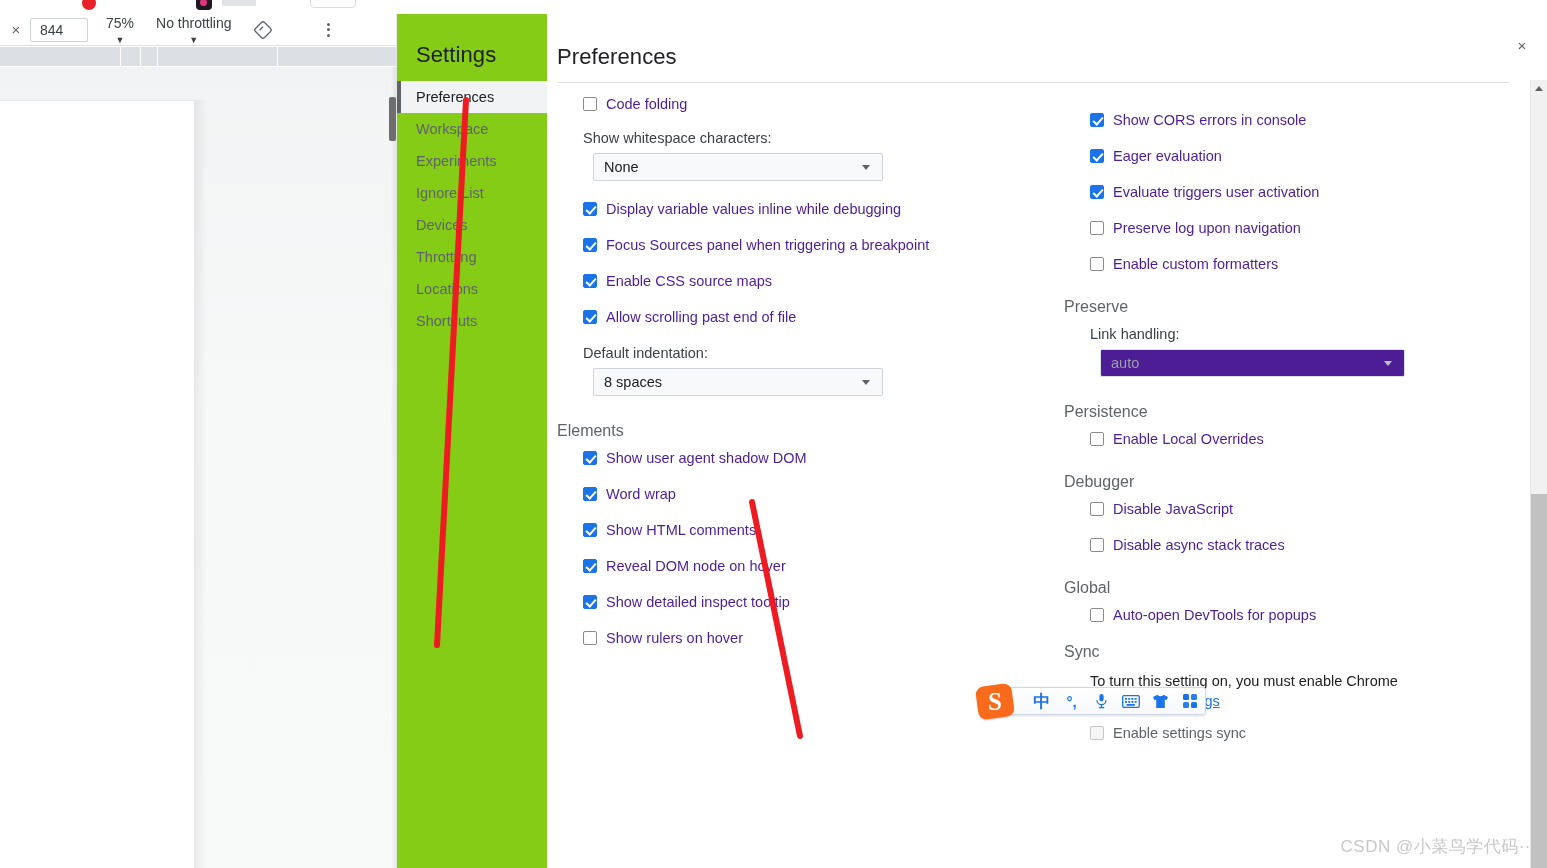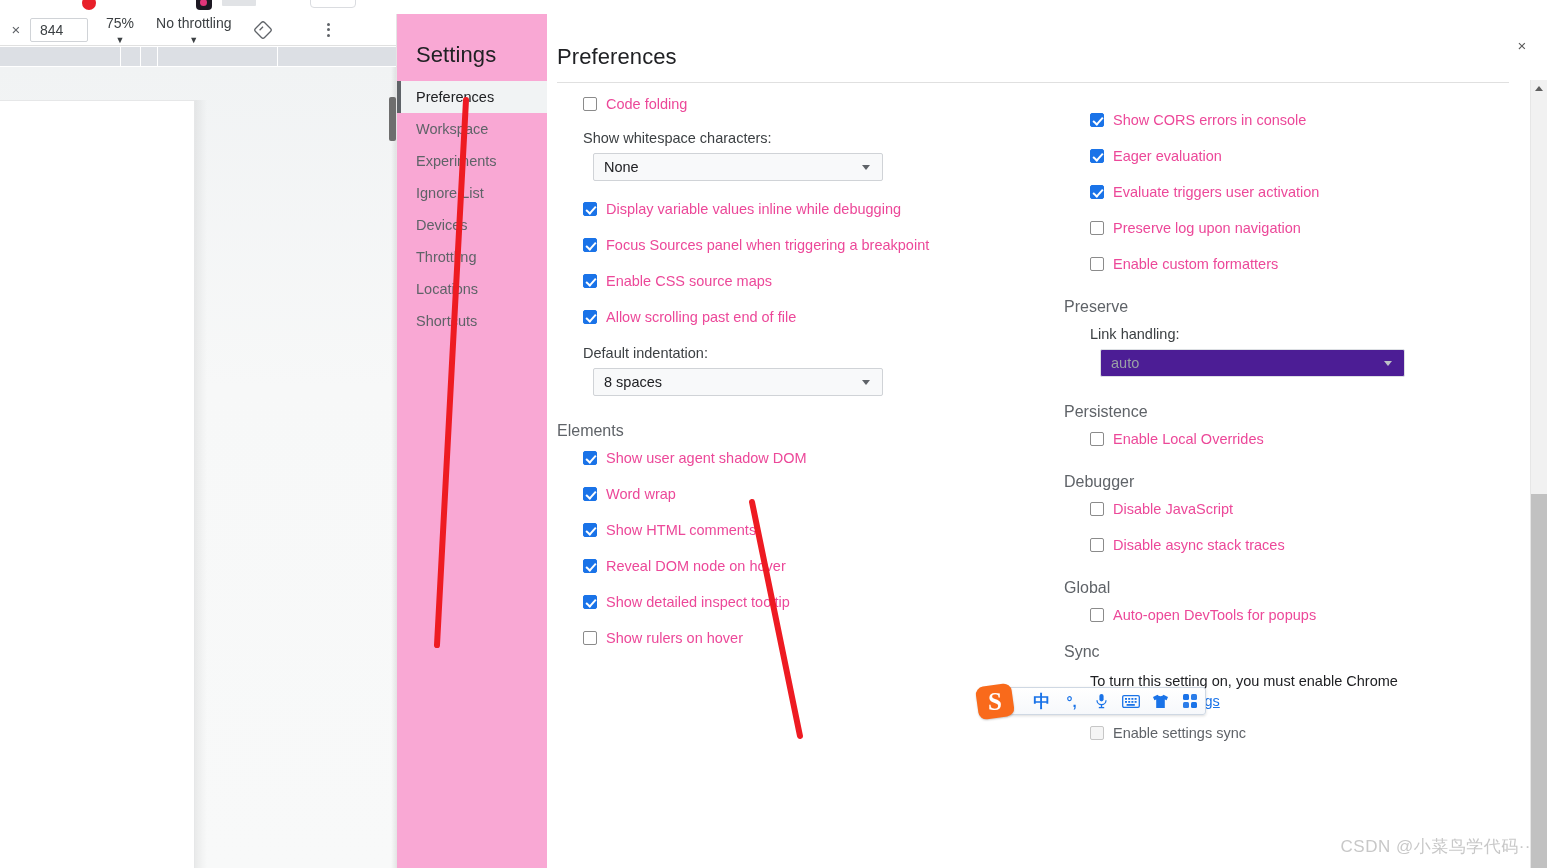--- a/index.html
+++ b/index.html
@@ -118,21 +118,21 @@
   }
   .settings-close {
     position:absolute; right:14px; top:20px; width:22px; height:22px;
     display:flex; align-items:center; justify-content:center;
     color:#5a5a5a; font-size:15px; cursor:pointer; line-height:1;
   }
 
   
   .s-sidebar {
     position:absolute; left:0; top:0; width:150px; height:854px;
-    background:#f9a8d4; padding-top:28px;
+    background:#84cc16; padding-top:28px;
   }
   .s-title {
     font-size:22px; color:#202124; font-weight:400;
     padding-left:19px; margin-bottom:13px; letter-spacing:.1px;
   }
   .s-item {
     position:relative;
     height:32px; display:flex; align-items:center;
     padding-left:19px; font-size:14.5px; color:#5f6368;
     cursor:pointer; white-space:nowrap;
@@ -179,21 +179,21 @@
     position:relative;
   }
   .cb.checked { background:#1a73e8; border-color:#1a73e8; }
   .cb.checked::after {
     content:""; position:absolute; left:4px; top:0.5px;
     width:4px; height:8px; border:solid #fff; border-width:0 2px 2px 0;
     transform: rotate(42deg);
   }
   .cb.disabled { border-color:#c6c6c6; background:#f5f5f5; }
 
-  .cb-label { font-size:14.5px; color:#ec4899; white-space:nowrap; }
+  .cb-label { font-size:14.5px; color:#4c1d95; white-space:nowrap; }
   .cb-label.dim { color:#5f6368; }
 
   .field-label {
     font-size:14.5px; color:#3c4043; margin: 0 0 7px 26px;
   }
   .sel {
     position:relative; margin: 0 0 20px 36px;
     width:290px; height:28px;
     border:1px solid #d0d3d7; border-radius:2px;
     background:#f8f9fa;

